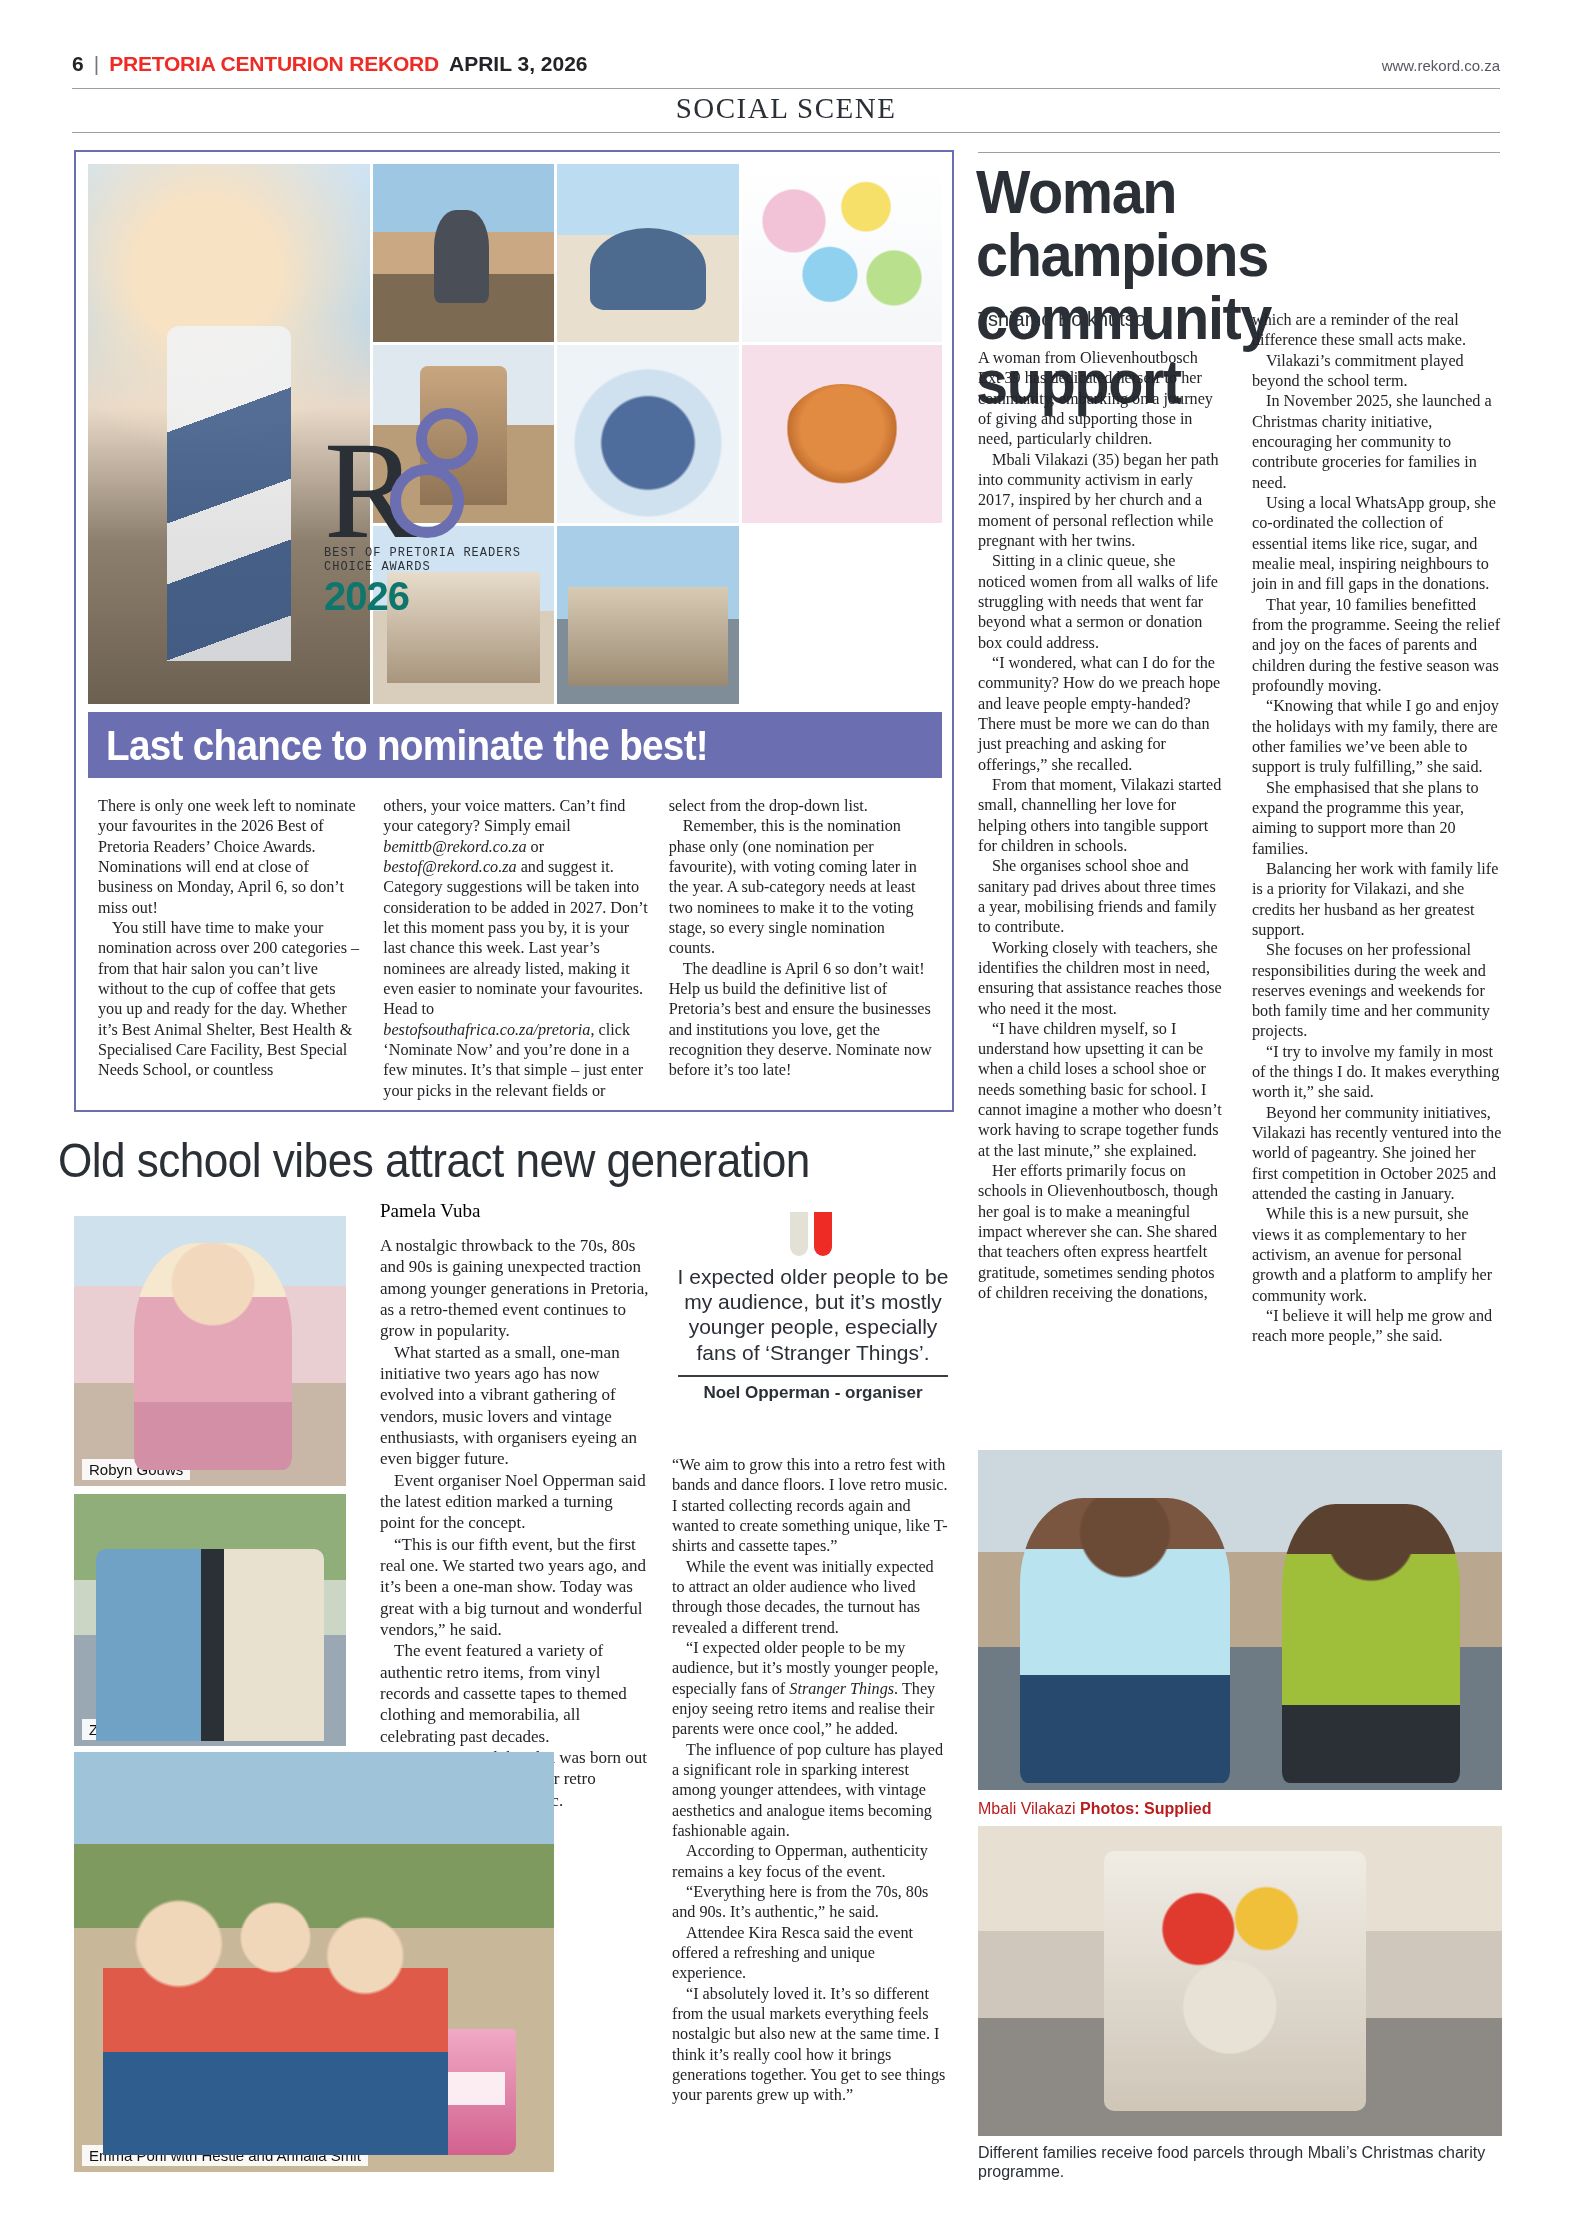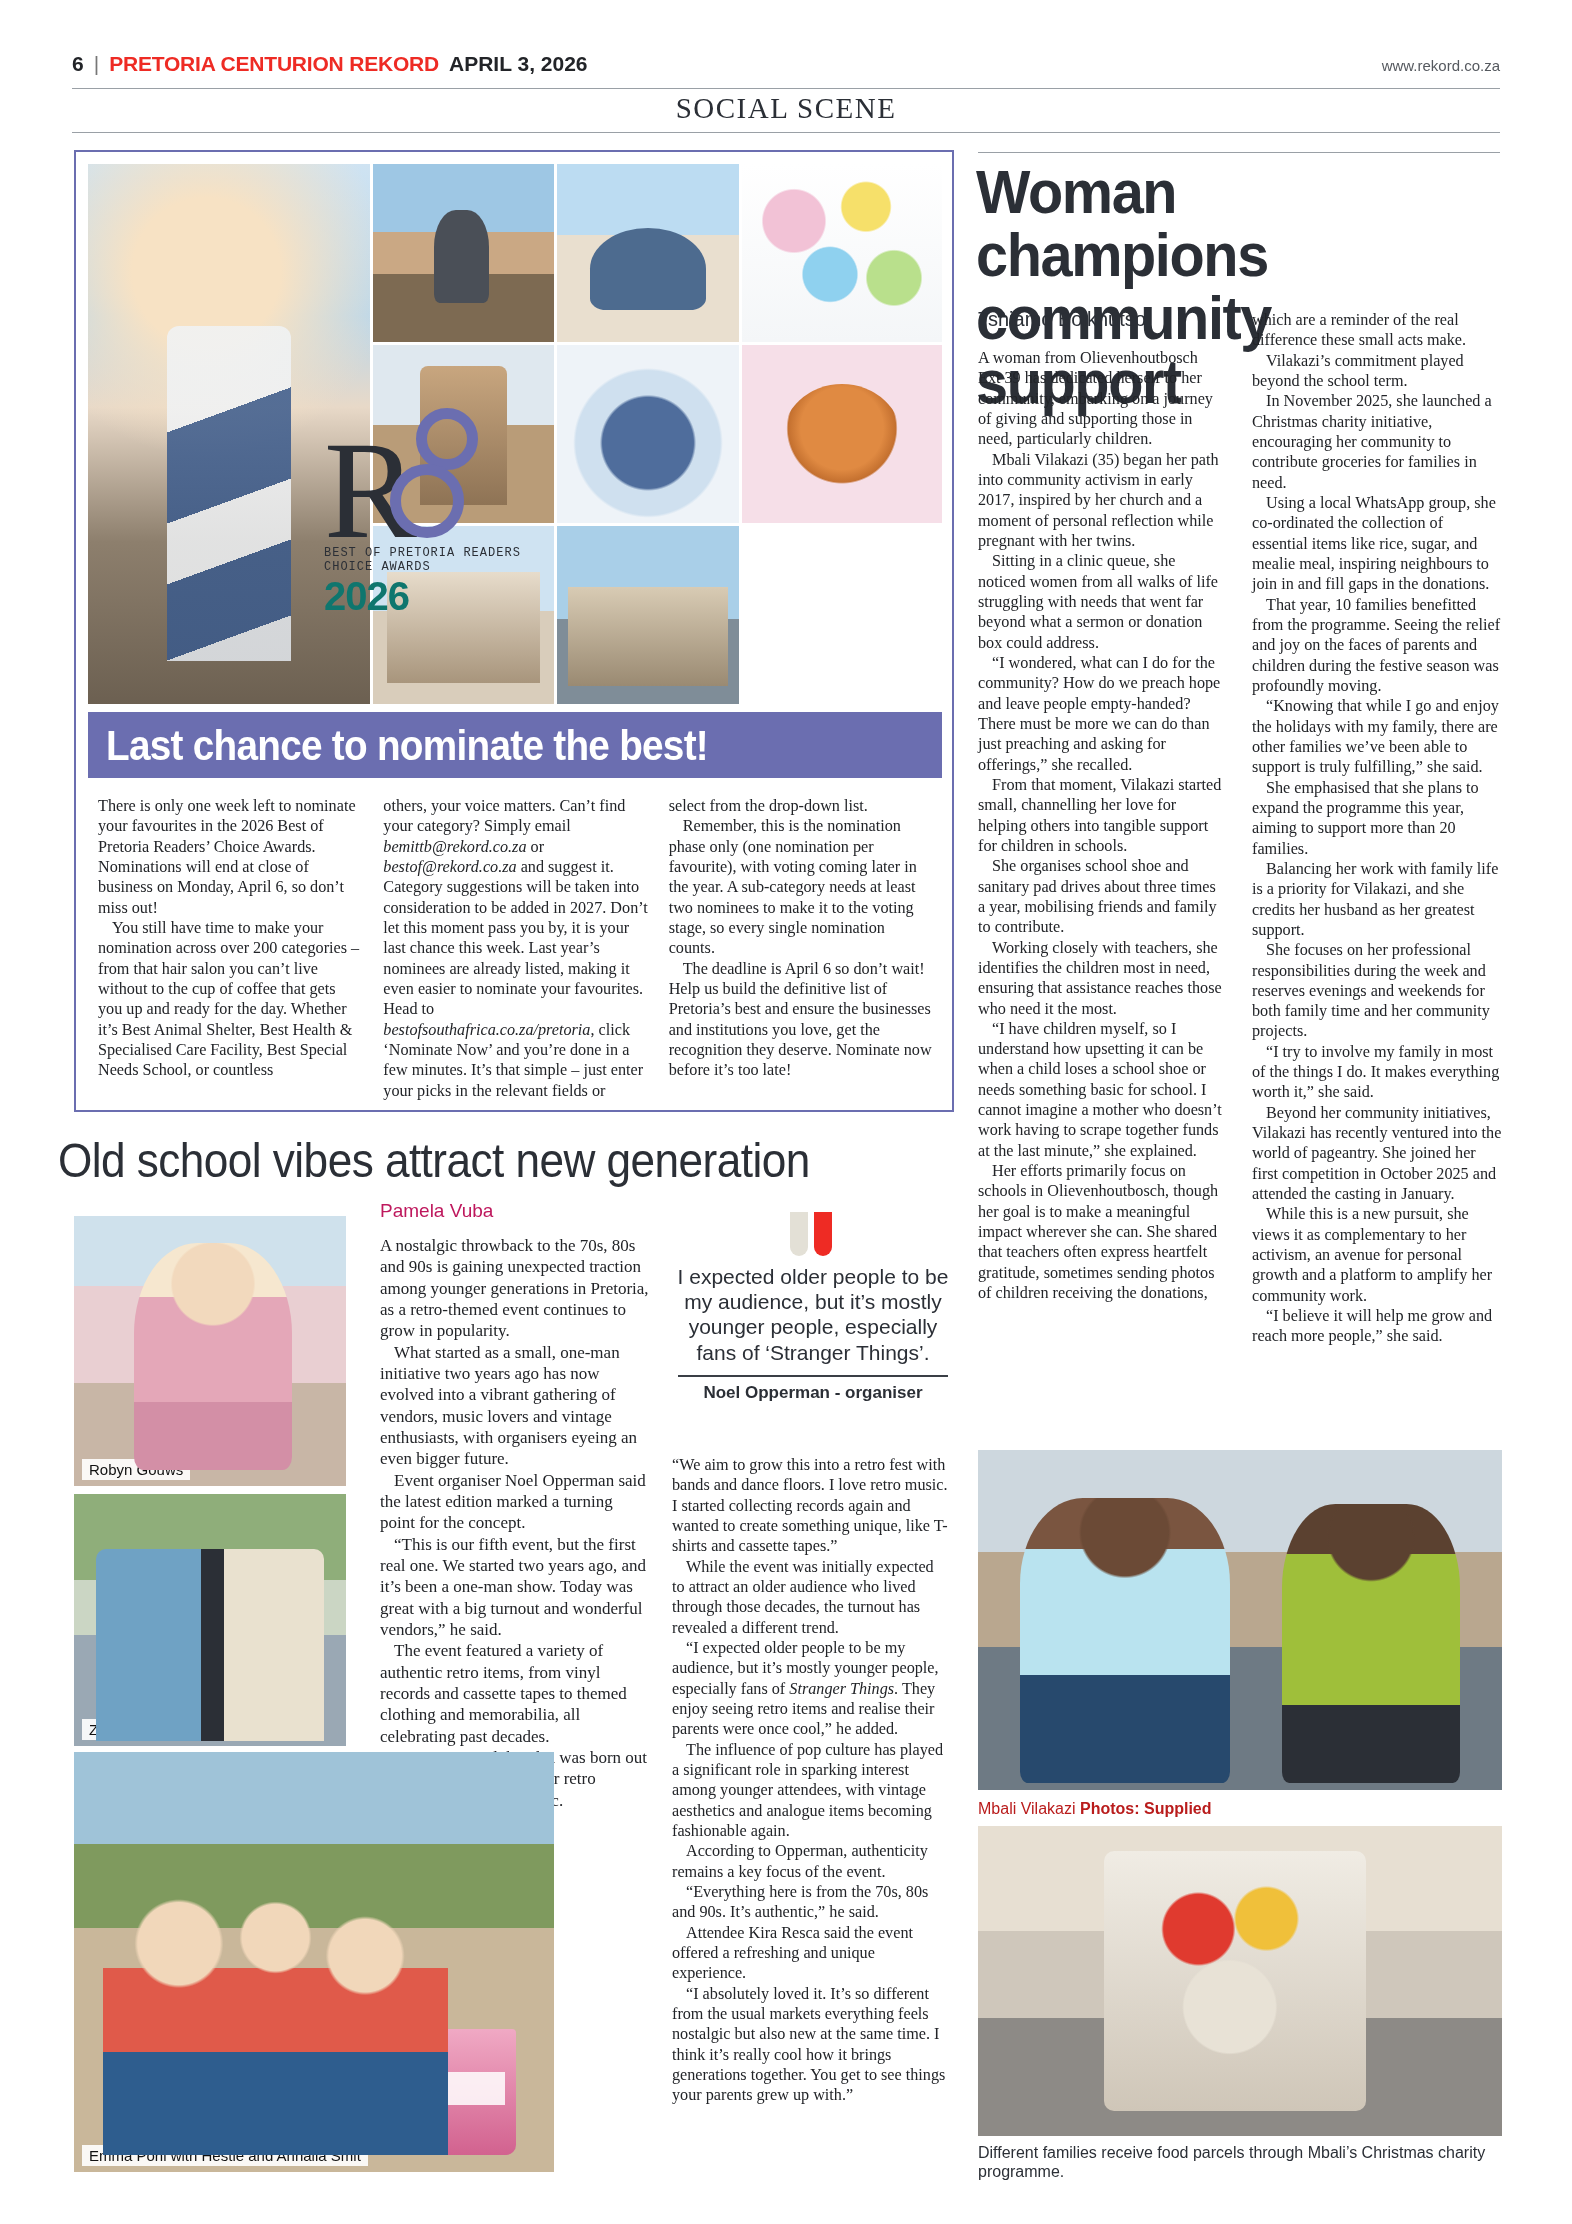--- a/index.html
+++ b/index.html
@@ -112,21 +112,21 @@
 
   
   .os-head {
     position: absolute; left: 58px; top: 1133px; width: 900px;
     font-family: "Liberation Sans", sans-serif; font-weight: normal;
     font-size: 48px; color: #2b2f36; letter-spacing: -0.6px;
     transform: scaleX(.92); transform-origin: left center;
   }
   .os-byline {
     position: absolute; left: 380px; top: 1200px;
-    font-family: Liberation Sans, sans-serif; font-size: 19px; color: #be185d; text-align: center;
+    font-family: Liberation Serif, serif; font-size: 19px; color: #000000; text-align: center;
   }
   .os-col1 {
     position: absolute; left: 380px; top: 1235px; width: 270px;
     font-size: 17px; line-height: 1.255;
   }
   .os-col1 p + p { text-indent: 14px; }
   .os-col2 {
     position: absolute; left: 672px; top: 1455px; width: 278px;
     font-size: 16.2px; line-height: 1.255;
   }

